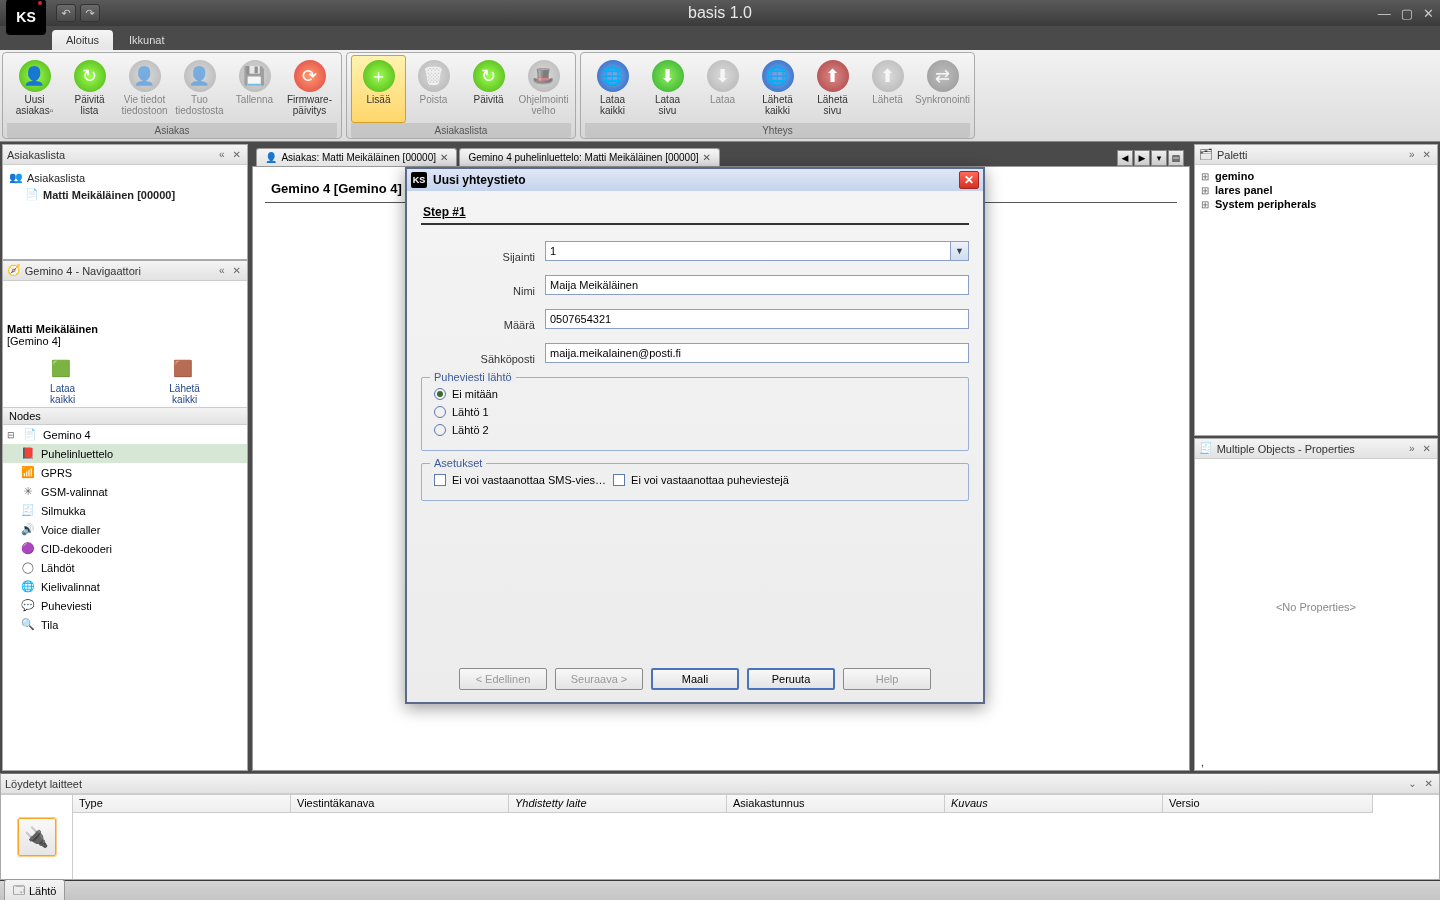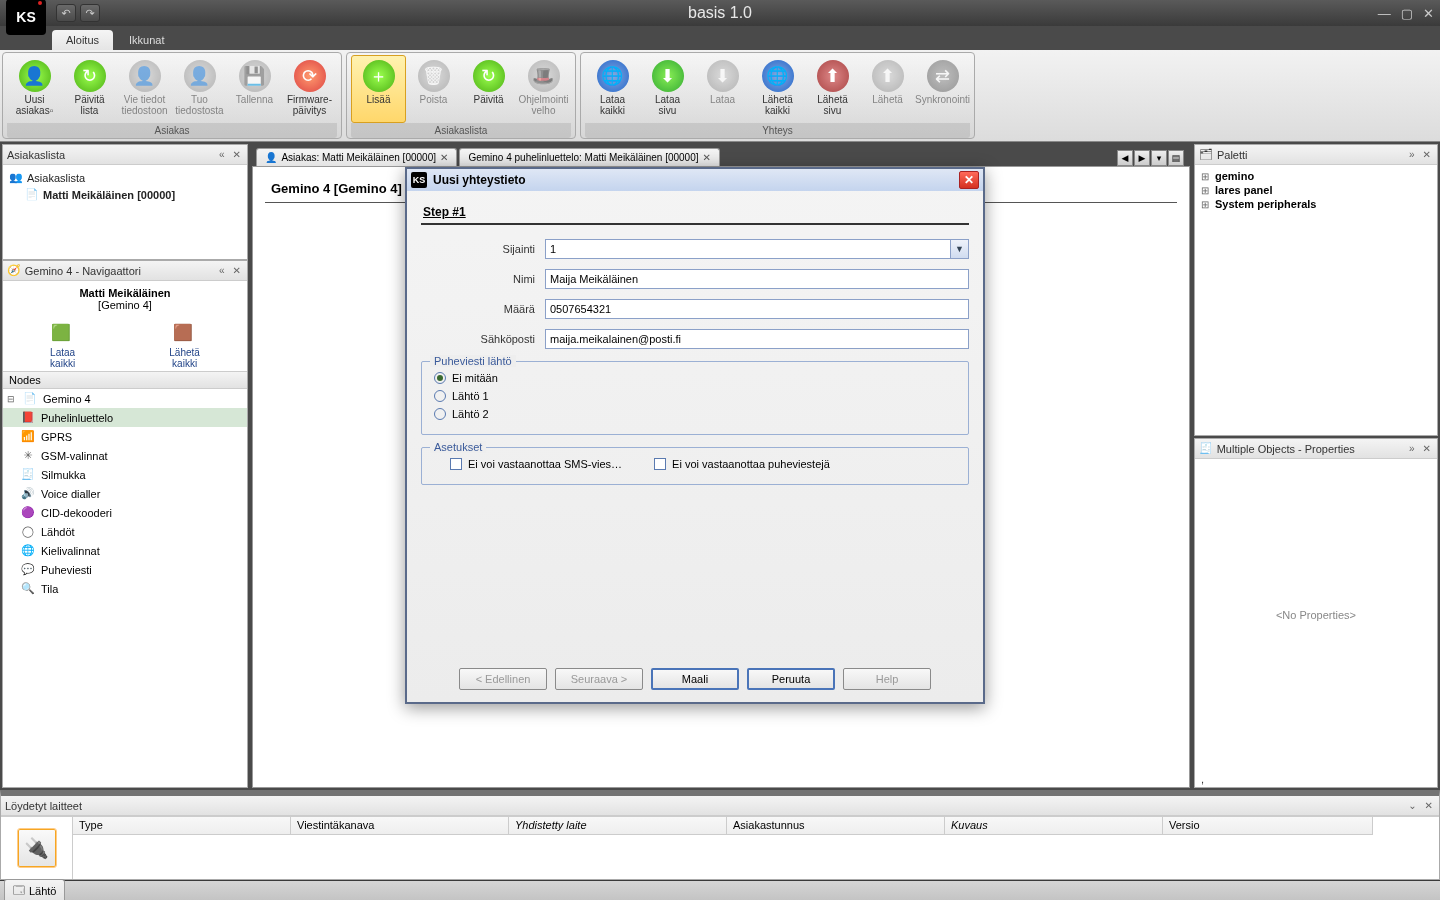--- a/index.html
+++ b/index.html
@@ -47,21 +47,21 @@
 .panel-header .sp { flex: 1; }
 .panel-header .hbtn { font-size: 10px; color: #666; padding: 0 2px; cursor:pointer; }
 
 .tree { padding: 4px 2px; font-size: 11px; color: #222; }
 .tree-item { display: flex; align-items: center; gap: 4px; padding: 2px 4px; cursor: pointer; }
 .tree-item.bold span.lbl { font-weight: bold; }
 .tree-icon { width: 14px; display:inline-flex;justify-content:center; }
 .tree-ind1 { padding-left: 20px; }
 
 
-.nav-top { text-align: center; padding: 6px 12px; }
+.nav-top { text-align: left; padding: 6px 4px; margin-top: 36px; }
 .nav-top .name { font-weight: bold; font-size: 11px; }
 .nav-top .sub { font-size: 11px; }
 .nav-btns { display: flex; justify-content: space-around; padding: 6px 0 2px; }
 .nav-btn { display:flex;flex-direction:column;align-items:center;font-size:10px;color:#248;cursor:pointer; gap:2px; }
 .nav-btn .ic{width:22px;height:22px;font-size:16px;}
 .nodes-header { background: linear-gradient(#f4f4f4,#e2e2e2); border-top:1px solid #ccc;border-bottom:1px solid #ccc;padding:2px 6px;font-size:11px; }
 .nodelist { flex:1; overflow:auto; }
 .node-item { display:flex;align-items:center;gap:6px;padding:3px 6px 3px 18px;font-size:11px;cursor:pointer; }
 .node-item.selected { background:#d6e7d6; }
 .node-item.root { padding-left:4px; }
@@ -80,49 +80,49 @@
 
 
 .pal-list { padding:4px;font-size:11px; }
 .pal-item { display:flex;align-items:center;gap:4px;padding:1px 2px;cursor:pointer; }
 .pal-item .exp{color:#666;width:10px;font-size:10px;}
 .pal-item .lbl{font-weight:bold;}
 .noprop { flex:1;display:flex;align-items:center;justify-content:center;color:#888;font-size:11px; }
 .comma { padding:2px 6px;font-size:11px;color:#333; }
 
 
-.bottom-panel { height: 90px; border-top:6px solid #737373; }
+.bottom-panel { height: 107px; border-top:1px solid #737373; }
 .found-grid { display:flex;background:#fff;flex:1; border-top:1px solid #ccc;}
 .found-image-col { width:72px;border-right:1px solid #ccc;display:flex;align-items:center;justify-content:center; }
 .found-image-col .img{width:40px;height:40px;background:linear-gradient(#fafafa,#e5e5e5);border:1px solid #bbb;border-radius:3px;display:flex;align-items:center;justify-content:center;color:#c66;font-size:20px; border-color:#fc8; box-shadow:0 0 0 1px #f5a623 inset;}
 .found-headers { flex:1;display:flex;flex-direction:column; }
 .fh-row { display:flex;height:18px; }
 .fh-cell { border-right:1px solid #ccc;border-bottom:1px solid #ccc;padding:2px 6px;font-size:11px;background:linear-gradient(#f8f8f8,#eee); }
 .bottom-tabs { height:20px;display:flex;align-items:center;border-top:1px solid #3a3a3a;background:linear-gradient(#d5d5d5,#c4c4c4); }
 .bottom-tab { display:flex;align-items:center;gap:4px;padding:2px 8px;font-size:11px;background:linear-gradient(#f4f4f4,#e2e2e2);border:1px solid #999;border-bottom:none;border-radius:3px 3px 0 0;margin-left:4px;cursor:pointer; }
 
 
 .modal { position:absolute;left:405px;top:167px;width:580px;height:537px;background:linear-gradient(#f4f4f4,#ececec);border:2px solid #5a6a8a;box-shadow:0 4px 16px rgba(0,0,0,.4); }
 .modal-title { height:22px;background:linear-gradient(#dfe7f5,#c4d4ee);display:flex;align-items:center;padding:0 4px;font-size:12px;font-weight:bold;gap:6px; }
 .modal-title .mlogo{width:16px;height:16px;background:#000;border-radius:2px;color:#fff;font-size:9px;display:flex;align-items:center;justify-content:center;font-weight:bold;position:relative;}
 .modal-title .close{margin-left:auto;width:20px;height:18px;background:linear-gradient(#ff6a5a,#d43020);border:1px solid #a22;border-radius:2px;color:#fff;display:flex;align-items:center;justify-content:center;font-size:12px;cursor:pointer;}
 .modal-body { padding:10px 14px;display:flex;flex-direction:column;height:calc(100% - 22px); }
 .step-title { font-weight:bold;font-size:12px;padding:4px 2px;border-bottom:2px solid #333;margin-bottom:14px;text-decoration:underline; }
 .form-row { display:flex;align-items:center;margin-bottom:10px; }
-.form-row .flabel { width:124px;text-align:right;padding-right:10px;font-size:11px;color:#333; }
+.form-row .flabel { width:124px;text-align:right;padding-right:10px;font-size:11px;color:#333;margin-top:12px; }
 .form-row input[type=text], .form-row .combo { flex:1;height:20px;border:1px solid #8ba0c8;background:#fff;font-size:11px;padding:0 4px; }
 .combo { display:flex;align-items:center;position:relative; }
 .combo .arrow{position:absolute;right:0;top:0;width:18px;height:100%;background:linear-gradient(#eef2fa,#d0dcf0);border-left:1px solid #8ba0c8;display:flex;align-items:center;justify-content:center;font-size:9px;color:#345; }
 .fieldset { border:1px solid #9bb0d4;border-radius:2px;padding:10px 12px 8px;margin:2px 0 10px;position:relative; }
 .fieldset .legend{position:absolute;top:-7px;left:8px;background:#eee;padding:0 4px;font-size:11px;color:#3a5a9a;}
 .radio-row,.check-row{display:flex;align-items:center;gap:6px;font-size:11px;margin-bottom:6px;cursor:pointer;}
 .radio{width:12px;height:12px;border:1px solid #5a7ab0;border-radius:50%;display:inline-flex;align-items:center;justify-content:center;}
 .radio.checked::after{content:'';width:6px;height:6px;background:#3a6a30;border-radius:50%;}
 .check{width:12px;height:12px;border:1px solid #5a7ab0;background:#fff;}
-.checks-inline { display:flex;gap:32px;flex-wrap:wrap;margin-left:16px; }
+.checks-inline { display:flex;gap:7px;flex-wrap:wrap; }
 .modal-btns { margin-top:auto;display:flex;justify-content:center;gap:8px;padding:8px 0 2px; }
 .mbtn { width:88px;height:22px;border:1px solid #8a8a8a;background:linear-gradient(#f8f8f8,#e4e4e4);font-size:11px;border-radius:2px;cursor:pointer; }
 .mbtn.primary{border:2px solid #4a74b8;}
 .mbtn.disabled{color:#999;}
 </style>
 </head>
 <body>
 
 <div class="titlebar">
   <div class="logo-box">

